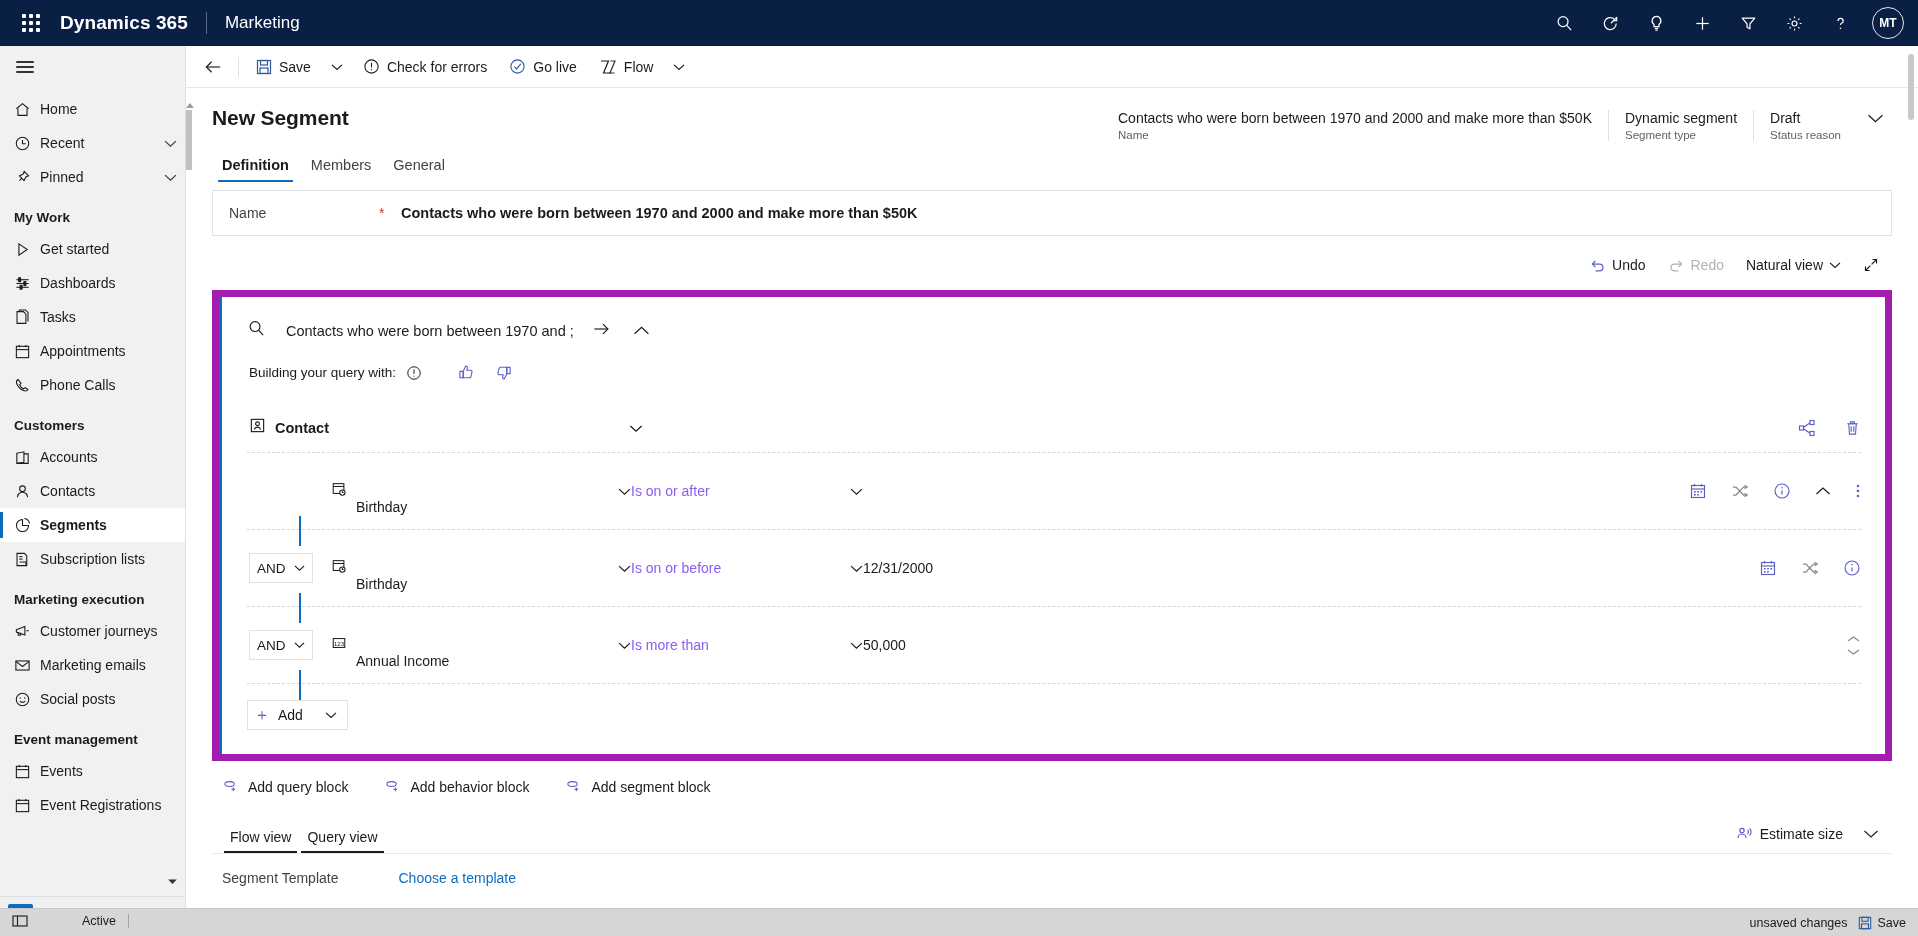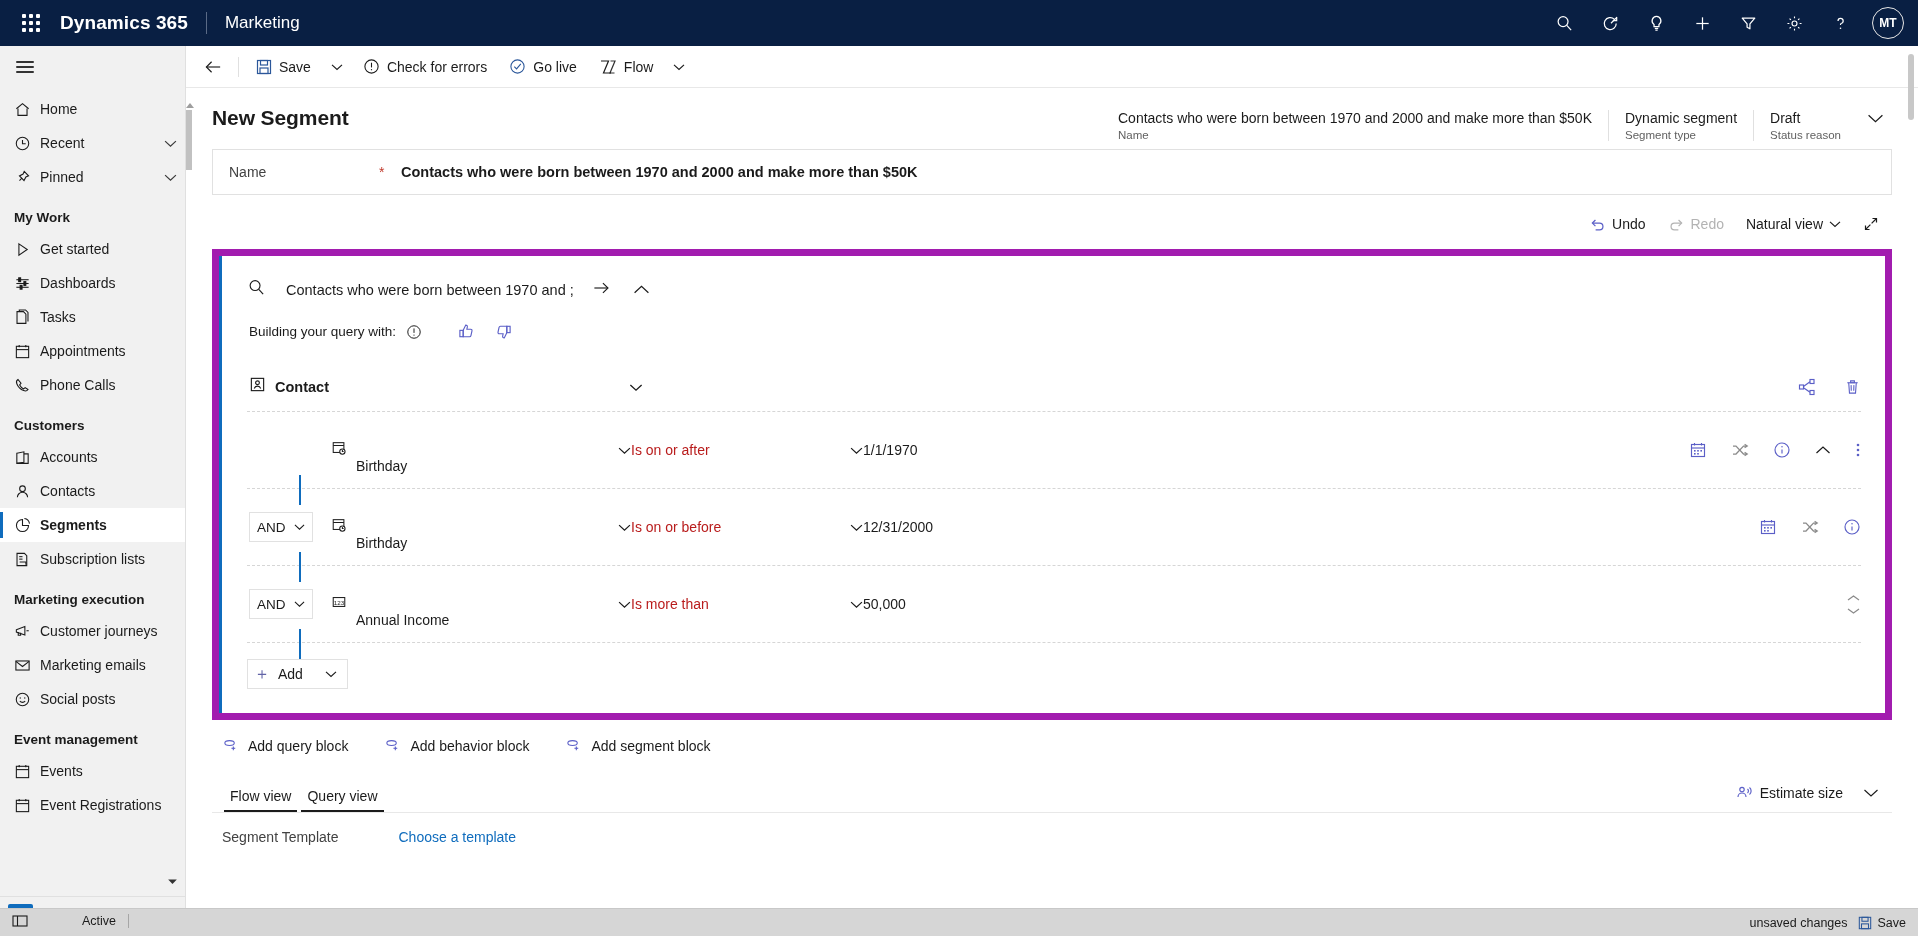--- a/index.html
+++ b/index.html
@@ -166,21 +166,21 @@
     padding: 0 7px; font-size: 13.5px; color:#1b1b1b; cursor:pointer; flex: 0 0 64px;
     margin-right: 18px; z-index: 2;
   }
   .connector {
     position:absolute; left: 52px; width: 2px; background:#0f6cbd;
   }
   .fieldsel { display:flex; align-items:center; gap: 9px; width: 300px; flex: 0 0 300px; cursor:pointer; }
   .fieldsel .ftext { font-size: 14px; color:#1b1b1b;margin-top:32px; }
   .fieldsel .fchev { margin-left: auto; }
   .opsel { display:flex; align-items:center; width: 232px; flex: 0 0 232px; cursor:pointer; }
-  .opsel .otext { font-size: 14px; color:#b91c1c; }
+  .opsel .otext { font-size: 14px; color:#8b5cf6; }
   .opsel .ochev { margin-left: auto; }
   .valcell { font-size: 14px; color:#1b1b1b; flex: 1; }
   .condright { margin-left:auto; display:flex; align-items:center; gap: 24px; }
   .condright .ci { cursor:pointer; display:flex; }
   .spinner { display:flex; flex-direction:column; gap: 5px; cursor:pointer; }
 
   .addrow { display:flex; align-items:center; padding: 16px 0 6px 0; position:relative; }
   .addbtn {
     display:flex; align-items:center; gap: 8px; height: 30px; padding: 0 10px 0 6px;
     border:1px solid #e1e1e1; background:#fff; font-size: 14px; color:#1b1b1b; cursor:pointer; z-index:2;
@@ -571,20 +571,25 @@
               <div class="hl">Status reason</div>
             </div>
           </div>
         <div class="headchev">
           <svg width="17" height="11" viewBox="0 0 16 10" fill="none" stroke="#1b1b1b" stroke-width="1.15">
               <path d="M1.5 2 L8 8 L14.5 2"></path>
             </svg>
         </div>
       </div>
 
+      <div class="tabs" id="tabs">
+          <div class="tab active">Definition</div>
+          <div class="tab">Members</div>
+          <div class="tab">General</div>
+        </div>
 
       <div class="scrollarea">
 
         <div class="namecard">
           <div class="nlbl">Name</div>
           <div class="req">*</div>
           <div class="nval">Contacts who were born between 1970 and 2000 and make more than $50K</div>
         </div>
 
         <div class="qtoolbar">
@@ -718,21 +723,20 @@
                     <span class="fchev"><svg width="13" height="9" viewBox="0 0 12 8" fill="none" stroke="#1b1b1b" stroke-width="1.15">
                         <path d="M1 1.8 L6 6.4 L11 1.8"></path>
                       </svg></span>
                   </div>
                   <div class="opsel">
                     <span class="otext">Is on or after</span>
                     <span class="ochev"><svg width="13" height="9" viewBox="0 0 12 8" fill="none" stroke="#1b1b1b" stroke-width="1.15">
                         <path d="M1 1.8 L6 6.4 L11 1.8"></path>
                       </svg></span>
                   </div>
-                  <div class="valcell">1/1/1970</div>
                   <div class="condright">
                     <span class="ci">
                       <svg width="18" height="18" viewBox="0 0 18 18" fill="none" stroke="#5b5fc7" stroke-width="1.15">
                         <rect x="2.5" y="3.5" width="13" height="12"></rect>
                         <line x1="2.5" y1="7" x2="15.5" y2="7"></line>
                         <line x1="5.5" y1="2" x2="5.5" y2="4.5"></line>
                         <line x1="12.5" y1="2" x2="12.5" y2="4.5"></line>
                         <rect x="5" y="9" width="1.6" height="1.6" fill="#5b5fc7" stroke="none"></rect>
                         <rect x="8.2" y="9" width="1.6" height="1.6" fill="#5b5fc7" stroke="none"></rect>
                         <rect x="11.4" y="9" width="1.6" height="1.6" fill="#5b5fc7" stroke="none"></rect>

